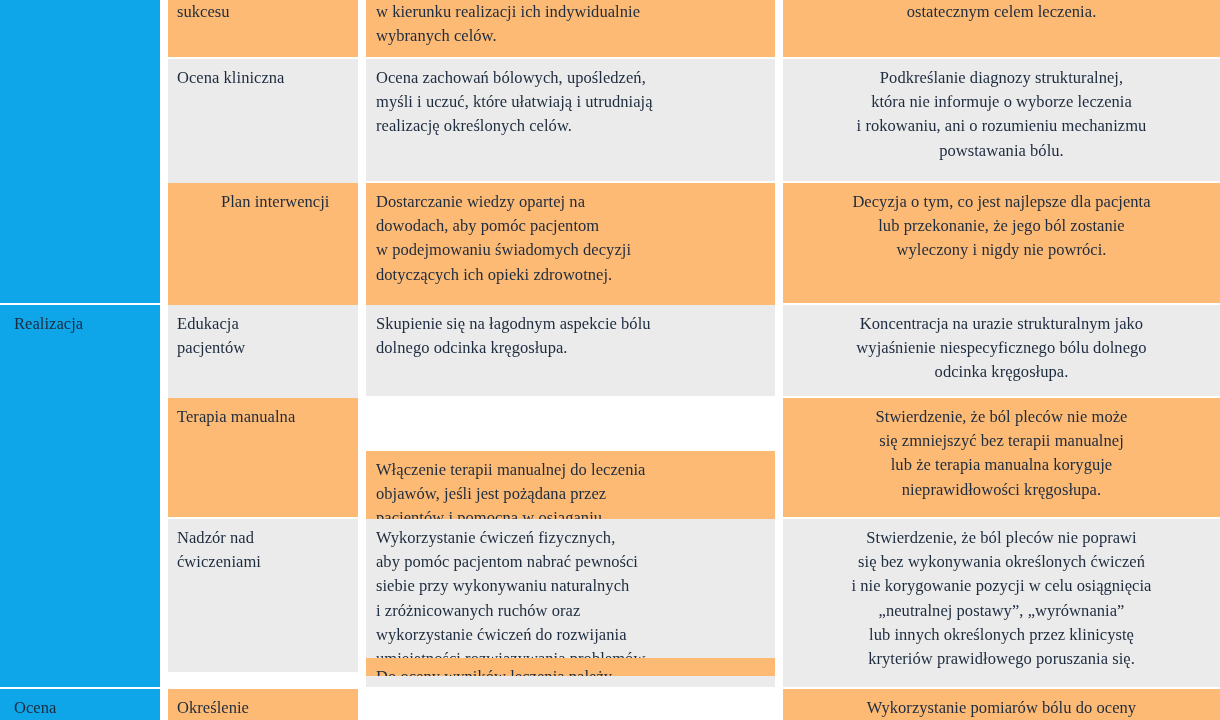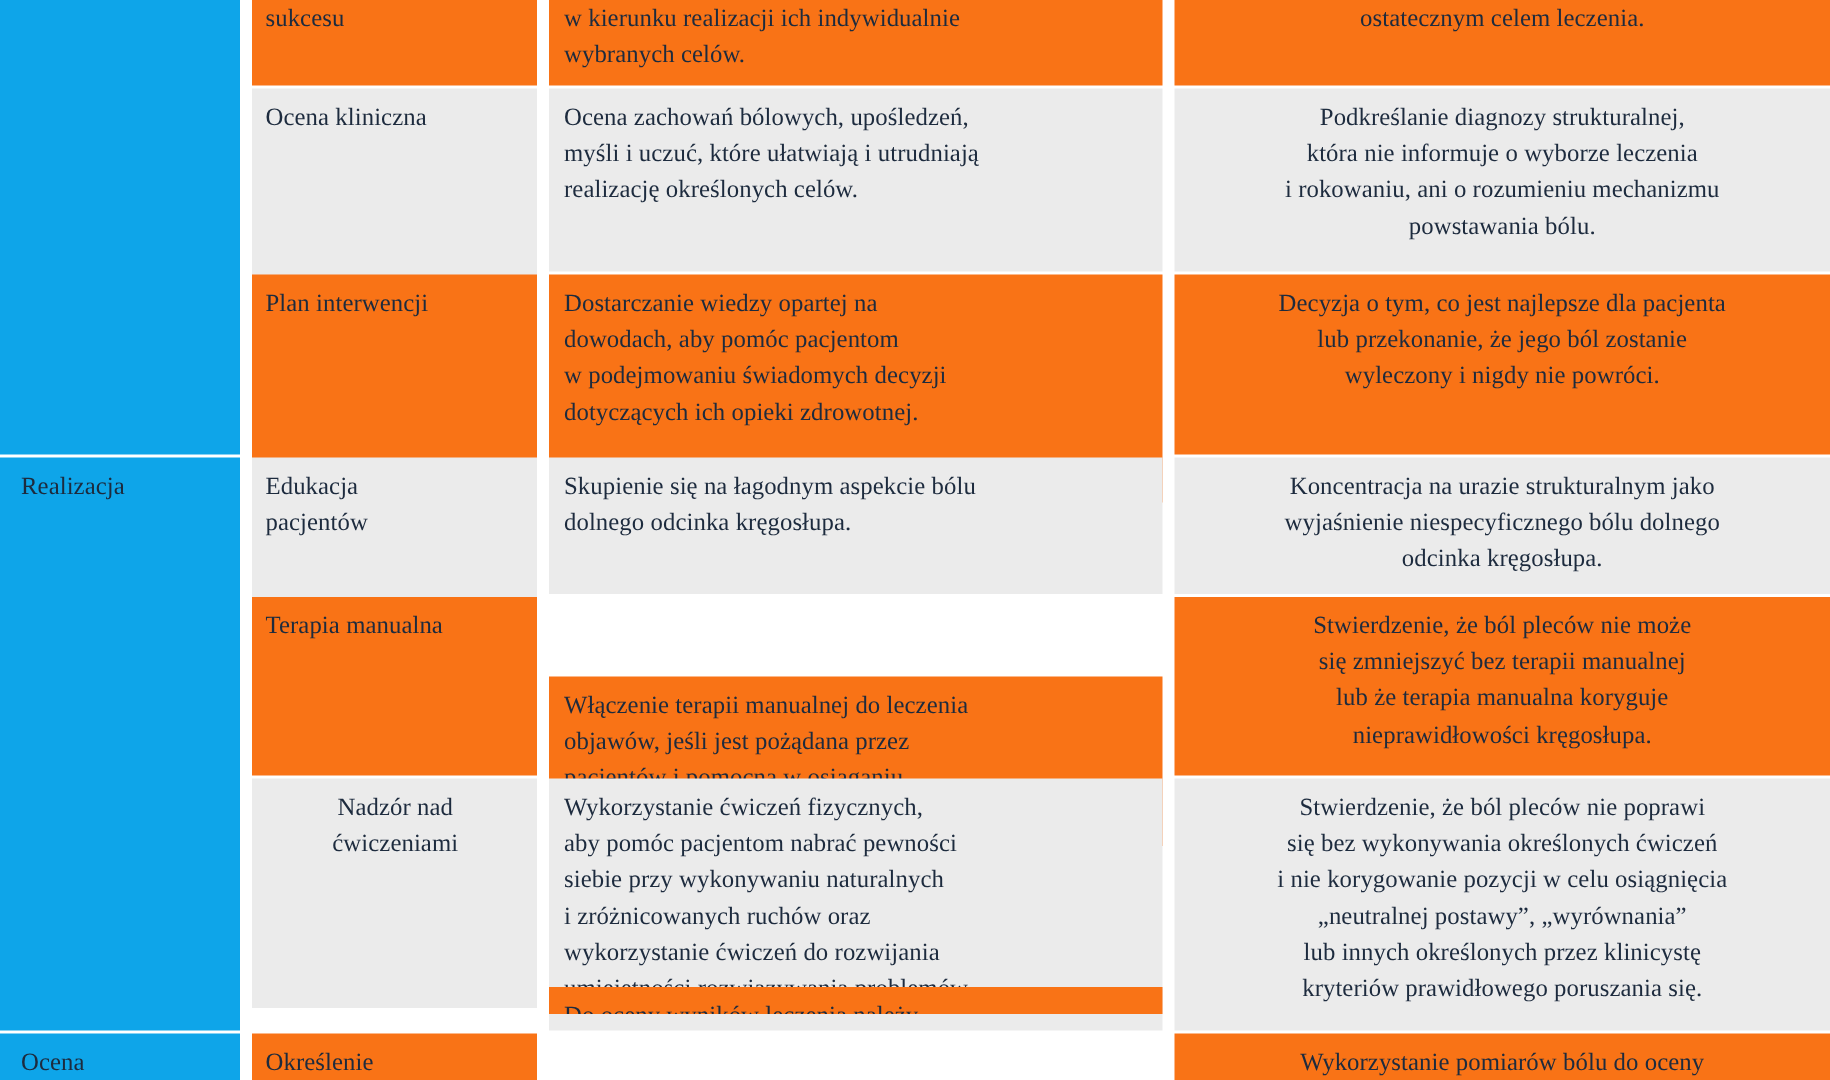--- a/index.html
+++ b/index.html
@@ -32,21 +32,21 @@
   }
 
   
   .cell {
     position: absolute;
     box-sizing: border-box;
     background: #d9d9d9;
     overflow: hidden;
   }
   .cell.light { background: #ebebeb; }
-  .cell.dark  { background: #f97316; }
+  .cell.dark  { background: #fdba74; }
 
   .cell-text {
     display: block;
     font-size: 16.5px;
     line-height: 24.2px;
     letter-spacing: 0.05px;
     color: #1d2b3e;
     white-space: pre-line;
   }
 
@@ -107,21 +107,21 @@
 myśli i uczuć, które ułatwiają i utrudniają
 realizację określonych celów.</span>
     </div>
     <div class="cell col-neg light" style="top:59px; height:122px;">
       <span class="cell-text">Podkreślanie diagnozy strukturalnej,
 która nie informuje o wyborze leczenia
 i rokowaniu, ani o rozumieniu mechanizmu
 powstawania bólu.</span>
     </div>
 
-    <div class="cell col-aspect dark" style="top:183px; height:144px;">
+    <div class="cell col-aspect dark" style="top:183px; height:144px;padding-left:44px;">
       <span class="cell-text">Plan interwencji</span>
     </div>
     <div class="cell col-pos dark" style="top:183px; height:152px;">
       <span class="cell-text">Dostarczanie wiedzy opartej na
 dowodach, aby pomóc pacjentom
 w podejmowaniu świadomych decyzji
 dotyczących ich opieki zdrowotnej.</span>
     </div>
     <div class="cell col-neg dark" style="top:183px; height:120px;">
       <span class="cell-text">Decyzja o tym, co jest najlepsze dla pacjenta
@@ -152,21 +152,21 @@
 pacjentów i pomocna w osiąganiu
 określonych przez nich celów.</span>
     </div>
     <div class="cell col-neg dark" style="top:398px; height:119px;">
       <span class="cell-text">Stwierdzenie, że ból pleców nie może
 się zmniejszyć bez terapii manualnej
 lub że terapia manualna koryguje
 nieprawidłowości kręgosłupa.</span>
     </div>
 
-    <div class="cell col-aspect light" style="top:519px; height:153px;text-align:center;">
+    <div class="cell col-aspect light" style="top:519px; height:153px;">
       <span class="cell-text">Nadzór nad
 ćwiczeniami</span>
     </div>
     <div class="cell col-pos light" style="top:519px; height:168px;">
       <span class="cell-text">Wykorzystanie ćwiczeń fizycznych,
 aby pomóc pacjentom nabrać pewności
 siebie przy wykonywaniu naturalnych
 i zróżnicowanych ruchów oraz
 wykorzystanie ćwiczeń do rozwijania
 umiejętności rozwiązywania problemów.</span>

